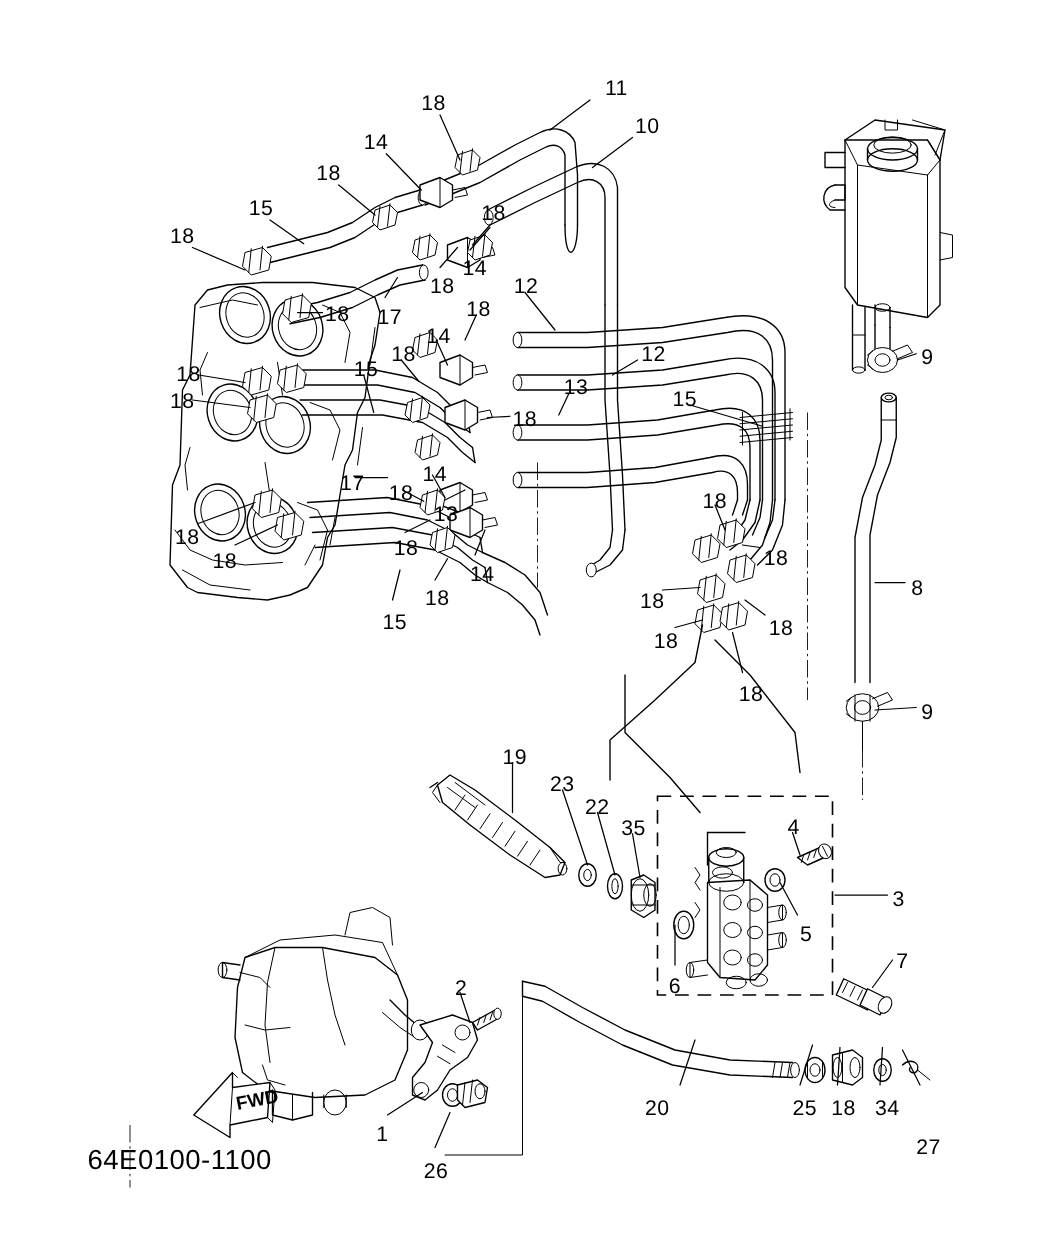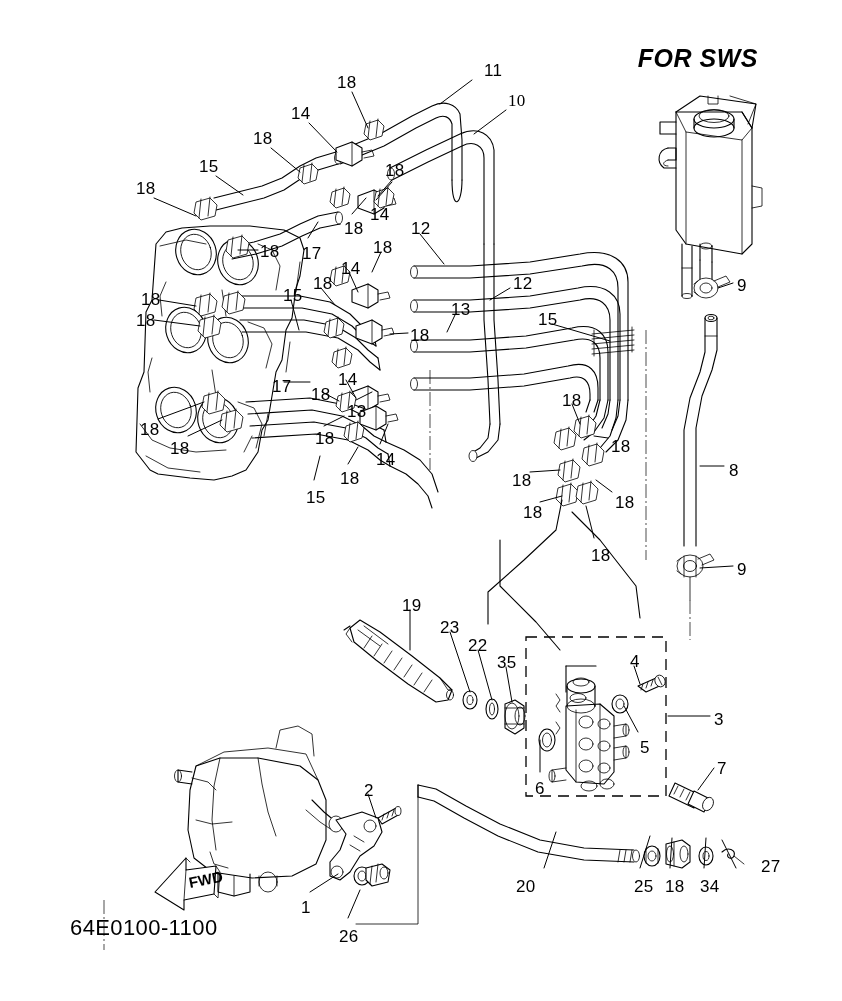--- a/index.html
+++ b/index.html
@@ -641,29 +641,28 @@
         <polyline class="ln-lead" points="348,918 360,890"></polyline>
         <polyline class="ln-lead" points="544,868 556,832"></polyline>
         <polyline class="ln-lead" points="640,868 650,836"></polyline>
         <polyline class="ln-lead" points="670,868 672,838"></polyline>
         <polyline class="ln-lead" points="704,868 706,838"></polyline>
         <polyline class="ln-lead" points="736,868 722,840"></polyline>
       </g>
 
   </svg>
 
-  <div id="title">FOR SWS</div>
 
   <div id="partnumber">64E0100-1100</div>
 
   <div id="callout-layer">
       <div class="callout" style="left: 337px; top: 74px;">18</div>
       <div class="callout" style="left: 473px; top: 62px; margin-left: 11px;">11</div>
       <div class="callout" style="left: 291px; top: 105px;">14</div>
-      <div class="callout" style="left: 508px; top: 92px; font-family: Liberation Serif, serif;">10</div>
+      <div class="callout" style="left: 508px; top: 92px;">10</div>
       <div class="callout" style="left: 253px; top: 130px;">18</div>
       <div class="callout" style="left: 199px; top: 158px;">15</div>
       <div class="callout" style="left: 136px; top: 180px;">18</div>
       <div class="callout" style="left: 385px; top: 162px;">18</div>
       <div class="callout" style="left: 370px; top: 206px;">14</div>
       <div class="callout" style="left: 344px; top: 220px;">18</div>
       <div class="callout" style="left: 411px; top: 220px;">12</div>
       <div class="callout" style="left: 302px; top: 245px;">17</div>
       <div class="callout" style="left: 260px; top: 243px;">18</div>
       <div class="callout" style="left: 373px; top: 239px;">18</div>
@@ -704,16 +703,16 @@
       <div class="callout" style="left: 640px; top: 739px;">5</div>
       <div class="callout" style="left: 535px; top: 780px;">6</div>
       <div class="callout" style="left: 717px; top: 760px;">7</div>
       <div class="callout" style="left: 364px; top: 782px;">2</div>
       <div class="callout" style="left: 301px; top: 899px;">1</div>
       <div class="callout" style="left: 339px; top: 928px;">26</div>
       <div class="callout" style="left: 516px; top: 878px;">20</div>
       <div class="callout" style="left: 634px; top: 878px;">25</div>
       <div class="callout" style="left: 665px; top: 878px;">18</div>
       <div class="callout" style="left: 700px; top: 878px;">34</div>
-      <div class="callout" style="left: 733px; top: 858px; margin-left: 28px;">27</div>
+      <div class="callout" style="left: 733px; top: 909px;">27</div>
     </div>
 
 </div>
 
 </body></html>

